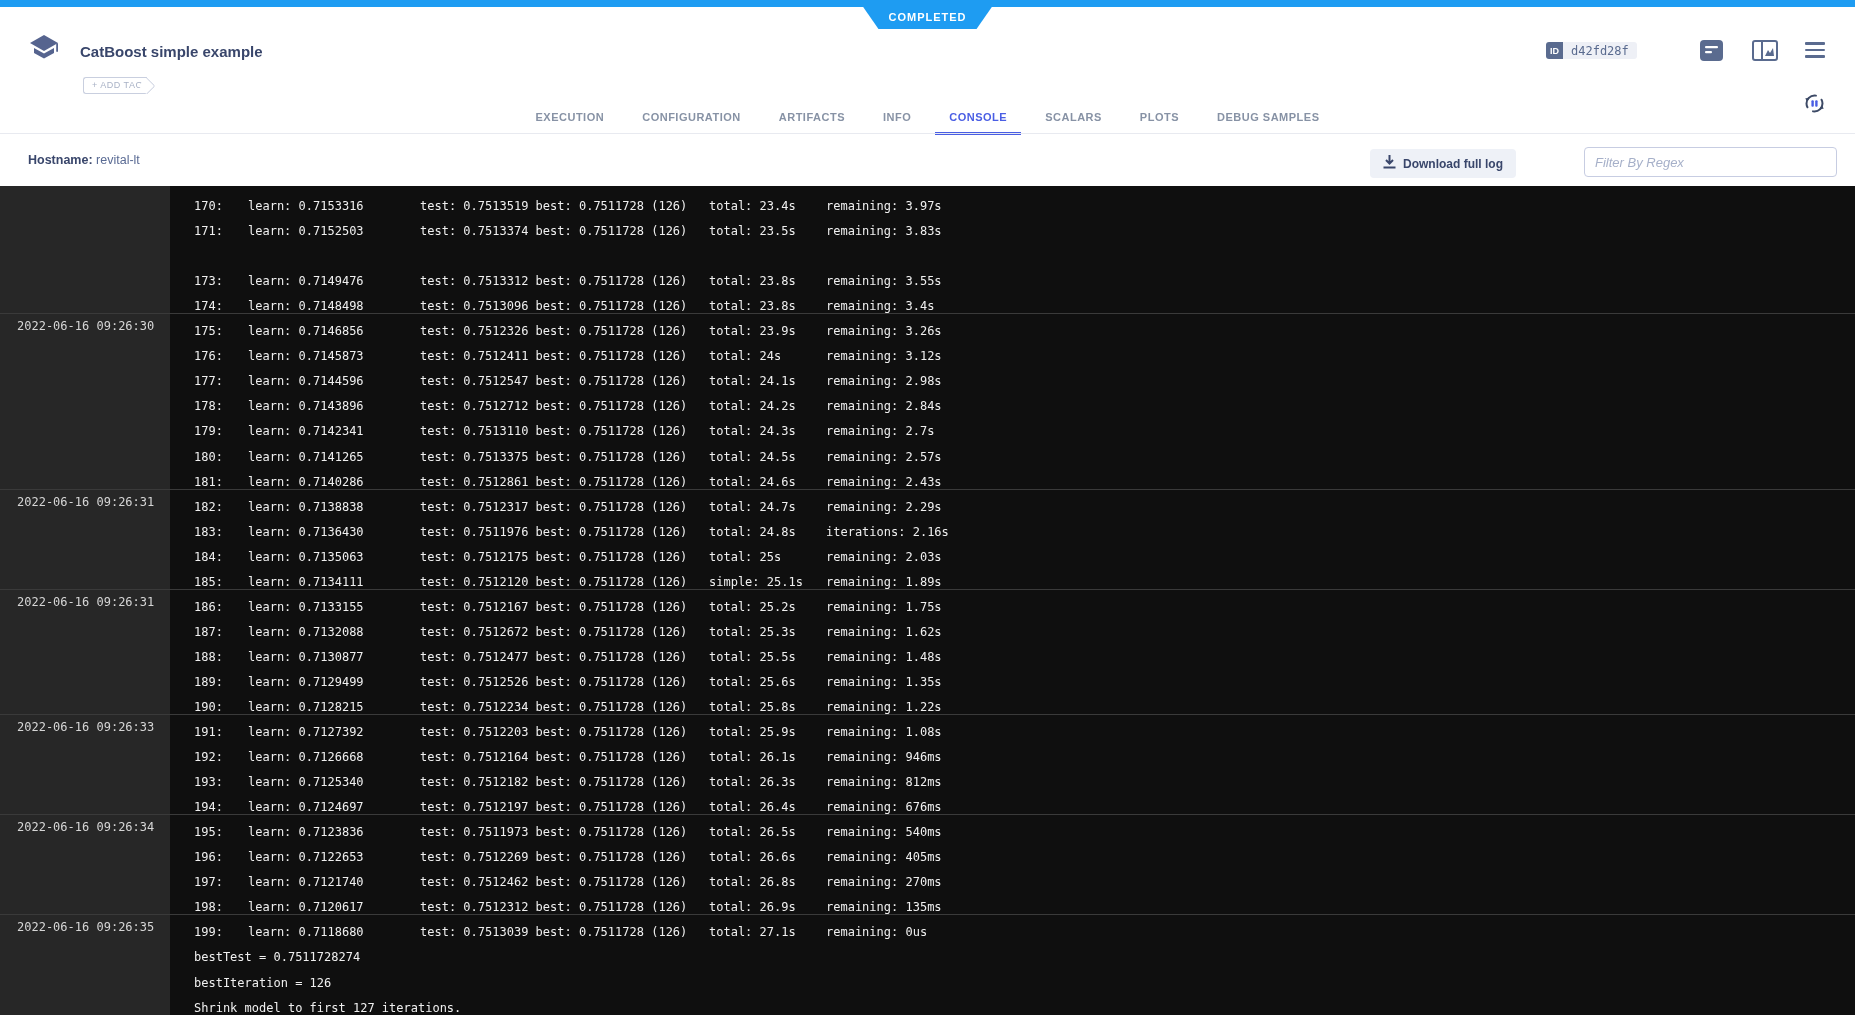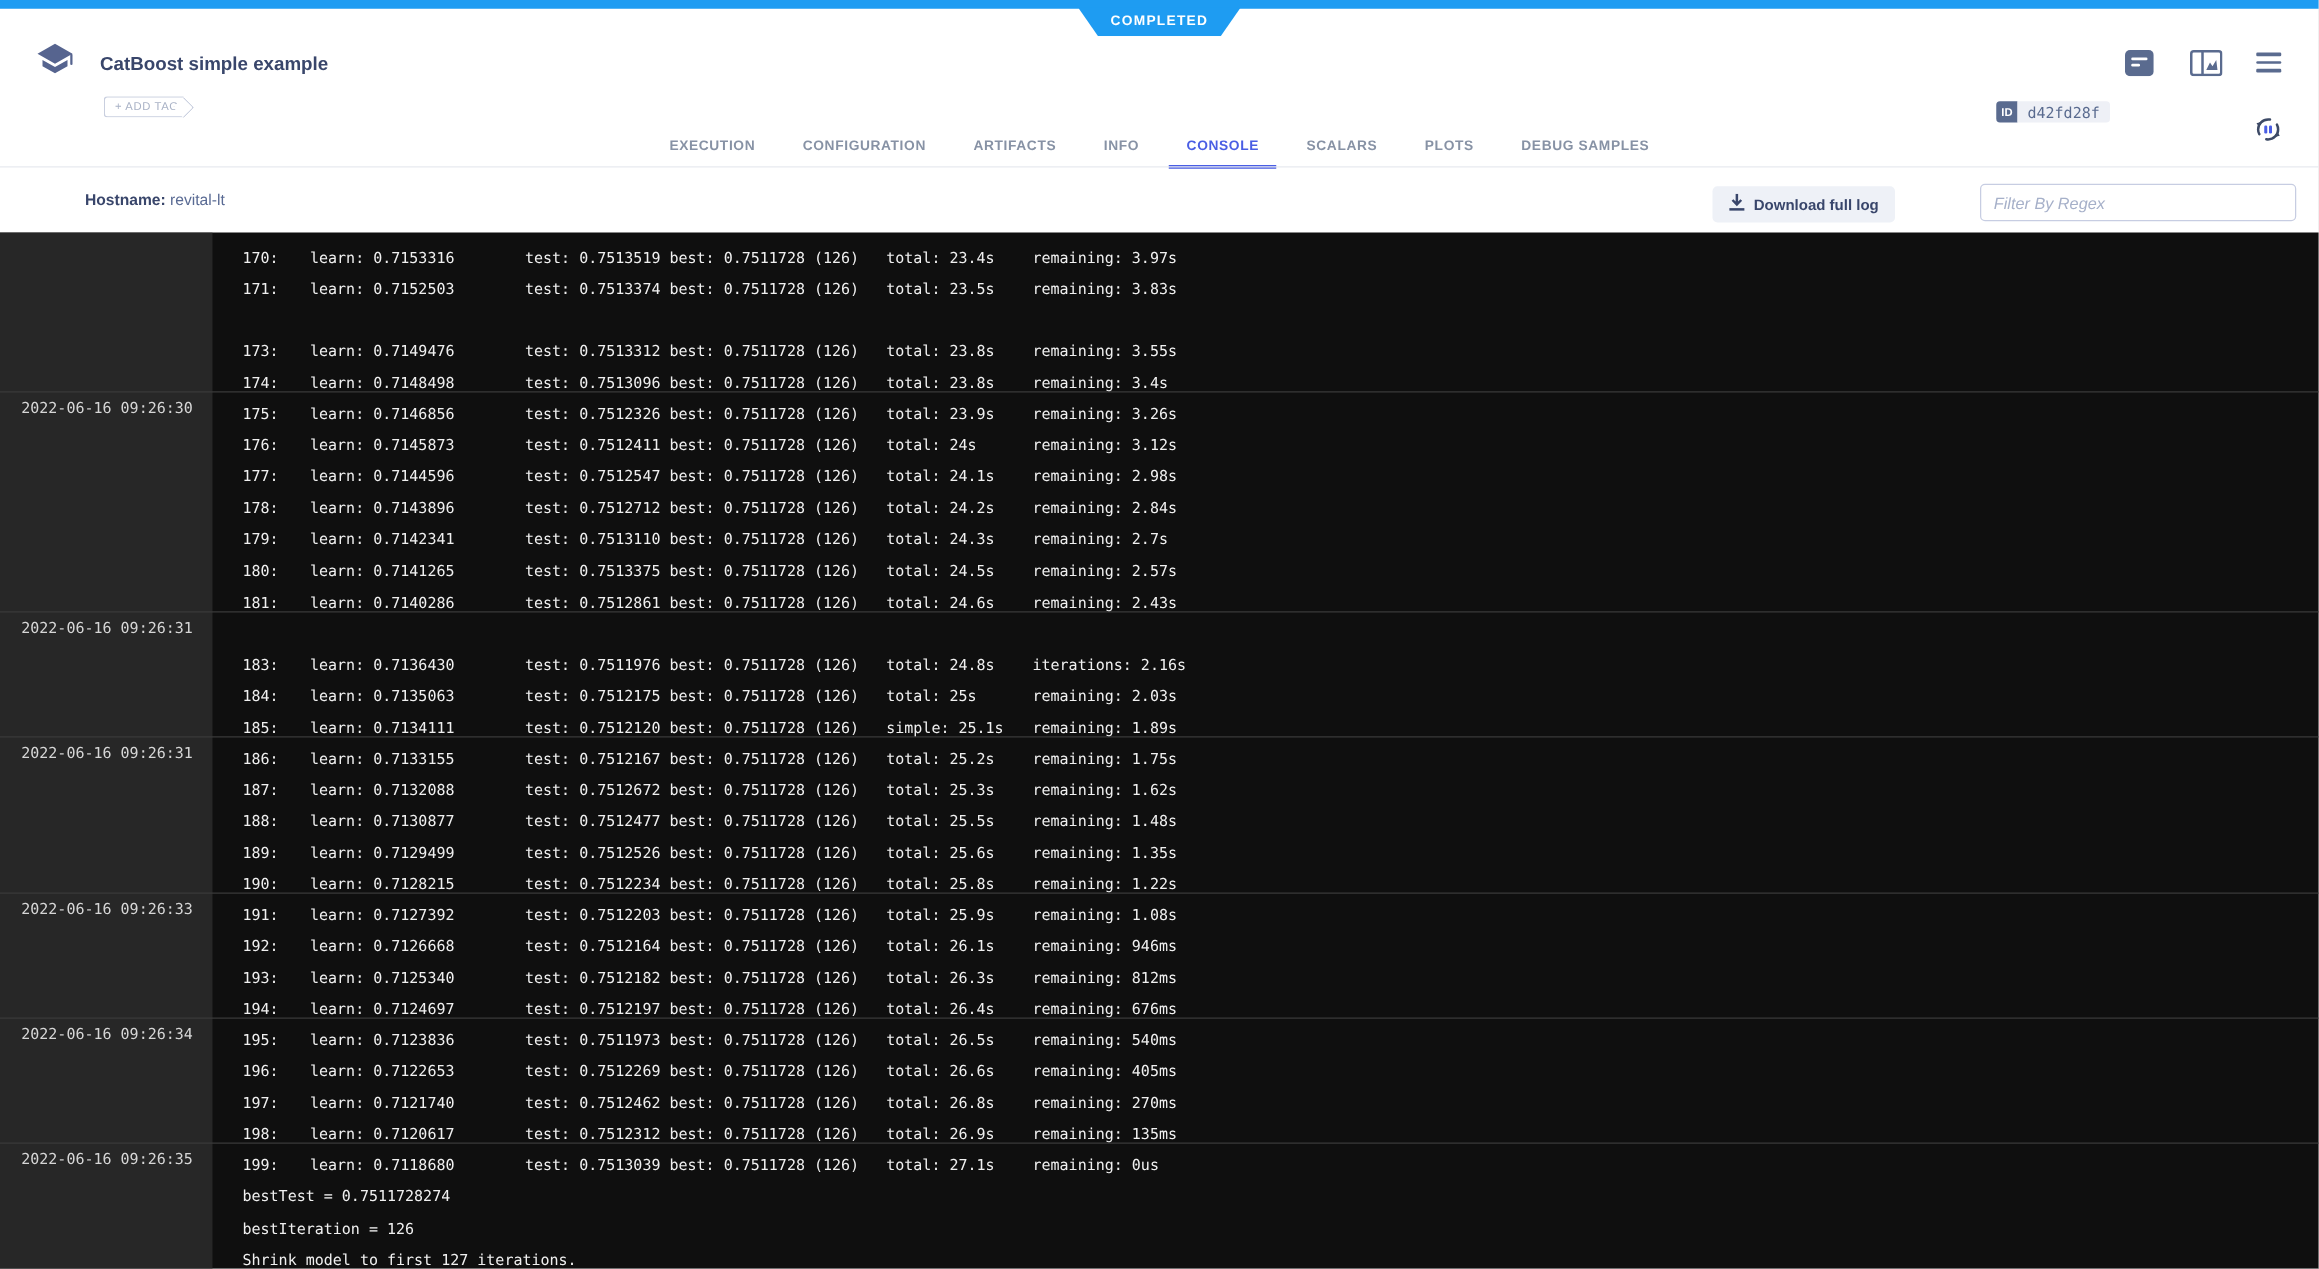--- a/index.html
+++ b/index.html
@@ -22,41 +22,41 @@
   
   .logo{position:absolute;left:28px;top:34px;}
   .page-title{position:absolute;left:80px;top:43px;font-size:15px;font-weight:bold;color:var(--heading);}
   .add-tag{position:absolute;left:83px;top:77px;height:17px;border:1px solid #c9cfdf;border-right:none;
     border-radius:3px 0 0 3px;padding:0 4px 0 8px;font-size:9px;letter-spacing:.5px;color:#a9b2c6;
     line-height:15px;background:#fff;}
   .add-tag::after{content:'';position:absolute;right:-6px;top:2.1px;width:11px;height:11px;
     transform:rotate(45deg);border-top:1px solid #c9cfdf;border-right:1px solid #c9cfdf;
     border-radius:0 2px 0 0;background:#fff;}
 
-  .id-group{position:absolute;left:1597px;top:42px;display:flex;align-items:stretch;height:17px;cursor:pointer;margin-top:39px;}
+  .id-group{position:absolute;left:1546px;top:42px;display:flex;align-items:stretch;height:17px;cursor:pointer;}
   .id-chip{background:var(--slate);color:#fff;font-size:9px;font-weight:bold;border-radius:3px 0 0 3px;
     display:flex;align-items:center;padding:0 4px;}
   .id-value{background:#eef0f6;color:var(--slate);font-family:"DejaVu Sans Mono",monospace;font-size:12px;
     display:flex;align-items:center;padding:0 8px;border-radius:0 3px 3px 0;}
   .hdr-icon{position:absolute;top:40px;cursor:pointer;}
   .menu-icon{position:absolute;left:1805px;top:42px;width:20px;cursor:pointer;}
   .menu-icon div{height:2.5px;background:var(--slate);margin-bottom:4px;border-radius:1px;}
   .refresh-btn{position:absolute;left:1803px;top:92px;cursor:pointer;}
 
   
   .tab-row{position:absolute;left:0;top:105px;width:100%;display:flex;justify-content:center;
     gap:10px;}
   .tab{font-size:11px;letter-spacing:.5px;color:var(--tab_inactive);padding:6px 14px 9px;cursor:pointer;
     border-bottom:3px solid transparent;font-weight:bold;}
   .tab.active{color:var(--accent);border-bottom-color:var(--accent);}
   .hdr-divider{position:absolute;left:0;top:133px;width:100%;height:1px;background:#e8eaf0;}
 
   
   .hostname{position:absolute;left:28px;top:153px;font-size:12.5px;color:#5a6b94;}
-  .hostname b{color:var(--heading);margin-left:40px;}
+  .hostname b{color:var(--heading);}
   .download-btn{position:absolute;left:1370px;top:149px;height:29px;background:#eef1f7;border:none;
     border-radius:4px;display:flex;align-items:center;gap:7px;padding:0 13px;font-size:12px;
     font-weight:bold;color:var(--heading);cursor:pointer;font-family:"Liberation Sans",sans-serif;}
   .filter-label{position:absolute;left:1602px;top:155px;font-size:13.5px;color:#53607e;}
   .filter-input{position:absolute;left:1584px;top:147px;width:253px;height:30px;border:1px solid #c7cde2;
     border-radius:4px;padding:0 10px;font-size:13px;color:#39466b;outline:none;
     font-family:"Liberation Sans",sans-serif;font-style:italic;}
   .filter-input::placeholder{color:#a6b0c9;}
 
   
@@ -200,20 +200,21 @@
         <div class="log-row">
           <div class="ts-cell"></div>
           <div class="line-cell"><span class="c-iter">180:</span><span class="c-learn">learn: 0.7141265</span><span class="c-test">test: 0.7513375 best: 0.7511728 (126)</span><span class="c-total">total: 24.5s</span><span class="c-rem">remaining: 2.57s</span></div>
         </div>
         <div class="log-row">
           <div class="ts-cell"></div>
           <div class="line-cell"><span class="c-iter">181:</span><span class="c-learn">learn: 0.7140286</span><span class="c-test">test: 0.7512861 best: 0.7511728 (126)</span><span class="c-total">total: 24.6s</span><span class="c-rem">remaining: 2.43s</span></div>
         </div>
         <div class="log-row group-start">
           <div class="ts-cell">2022-06-16 09:26:31</div>
+          <div class="line-cell"><span class="c-iter">182:</span><span class="c-learn">learn: 0.7138838</span><span class="c-test">test: 0.7512317 best: 0.7511728 (126)</span><span class="c-total">total: 24.7s</span><span class="c-rem">remaining: 2.29s</span></div>
         </div>
         <div class="log-row">
           <div class="ts-cell"></div>
           <div class="line-cell"><span class="c-iter">183:</span><span class="c-learn">learn: 0.7136430</span><span class="c-test">test: 0.7511976 best: 0.7511728 (126)</span><span class="c-total">total: 24.8s</span><span class="c-rem">iterations: 2.16s</span></div>
         </div>
         <div class="log-row">
           <div class="ts-cell"></div>
           <div class="line-cell"><span class="c-iter">184:</span><span class="c-learn">learn: 0.7135063</span><span class="c-test">test: 0.7512175 best: 0.7511728 (126)</span><span class="c-total">total: 25s</span><span class="c-rem">remaining: 2.03s</span></div>
         </div>
         <div class="log-row">

